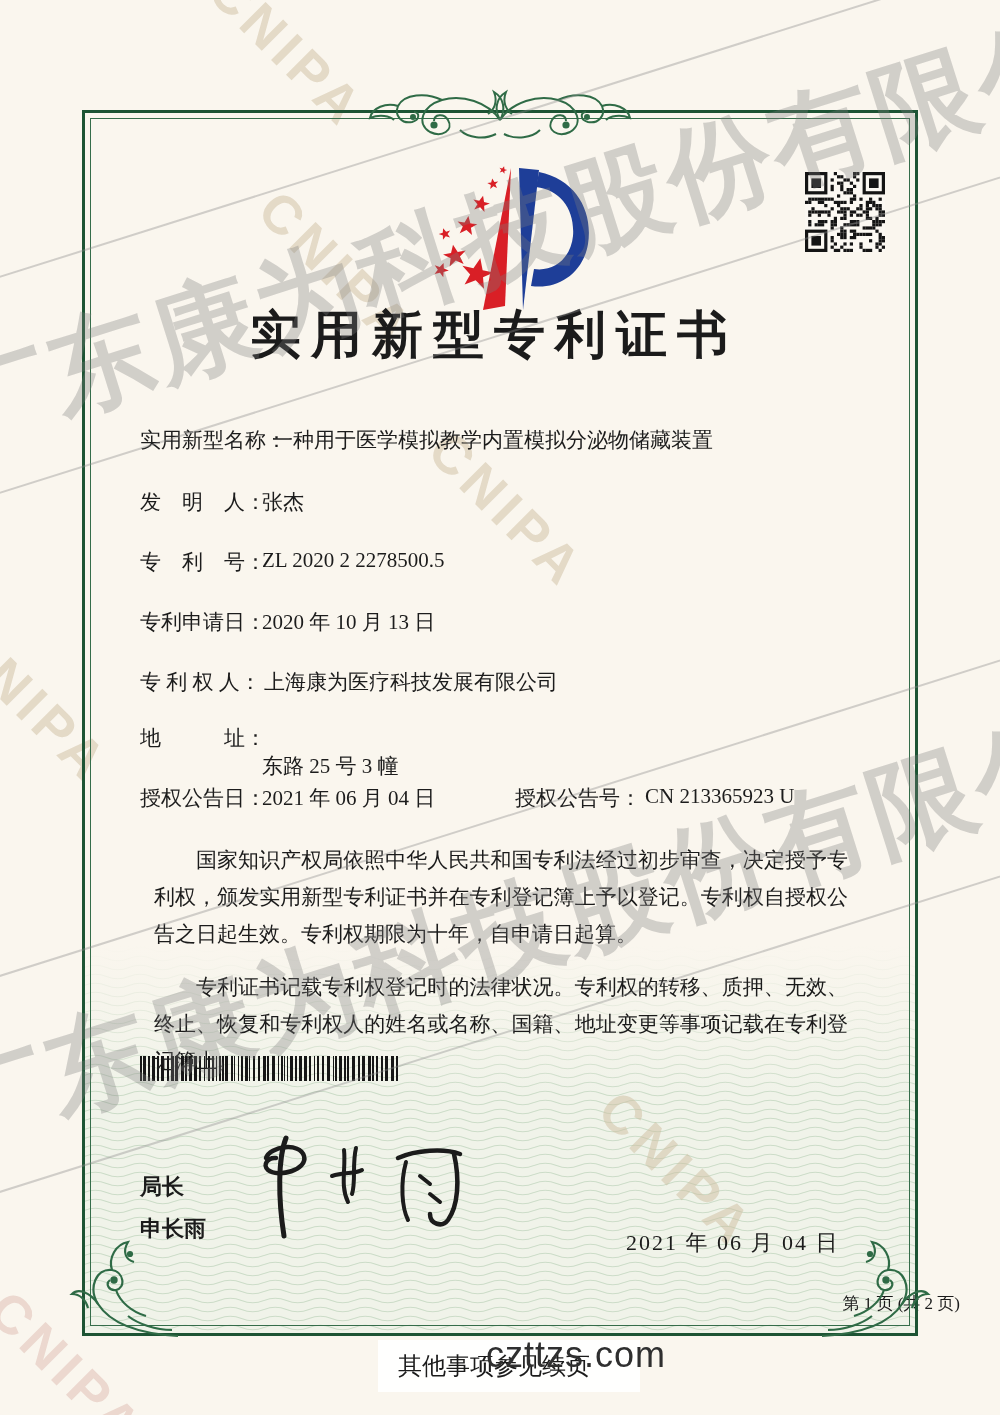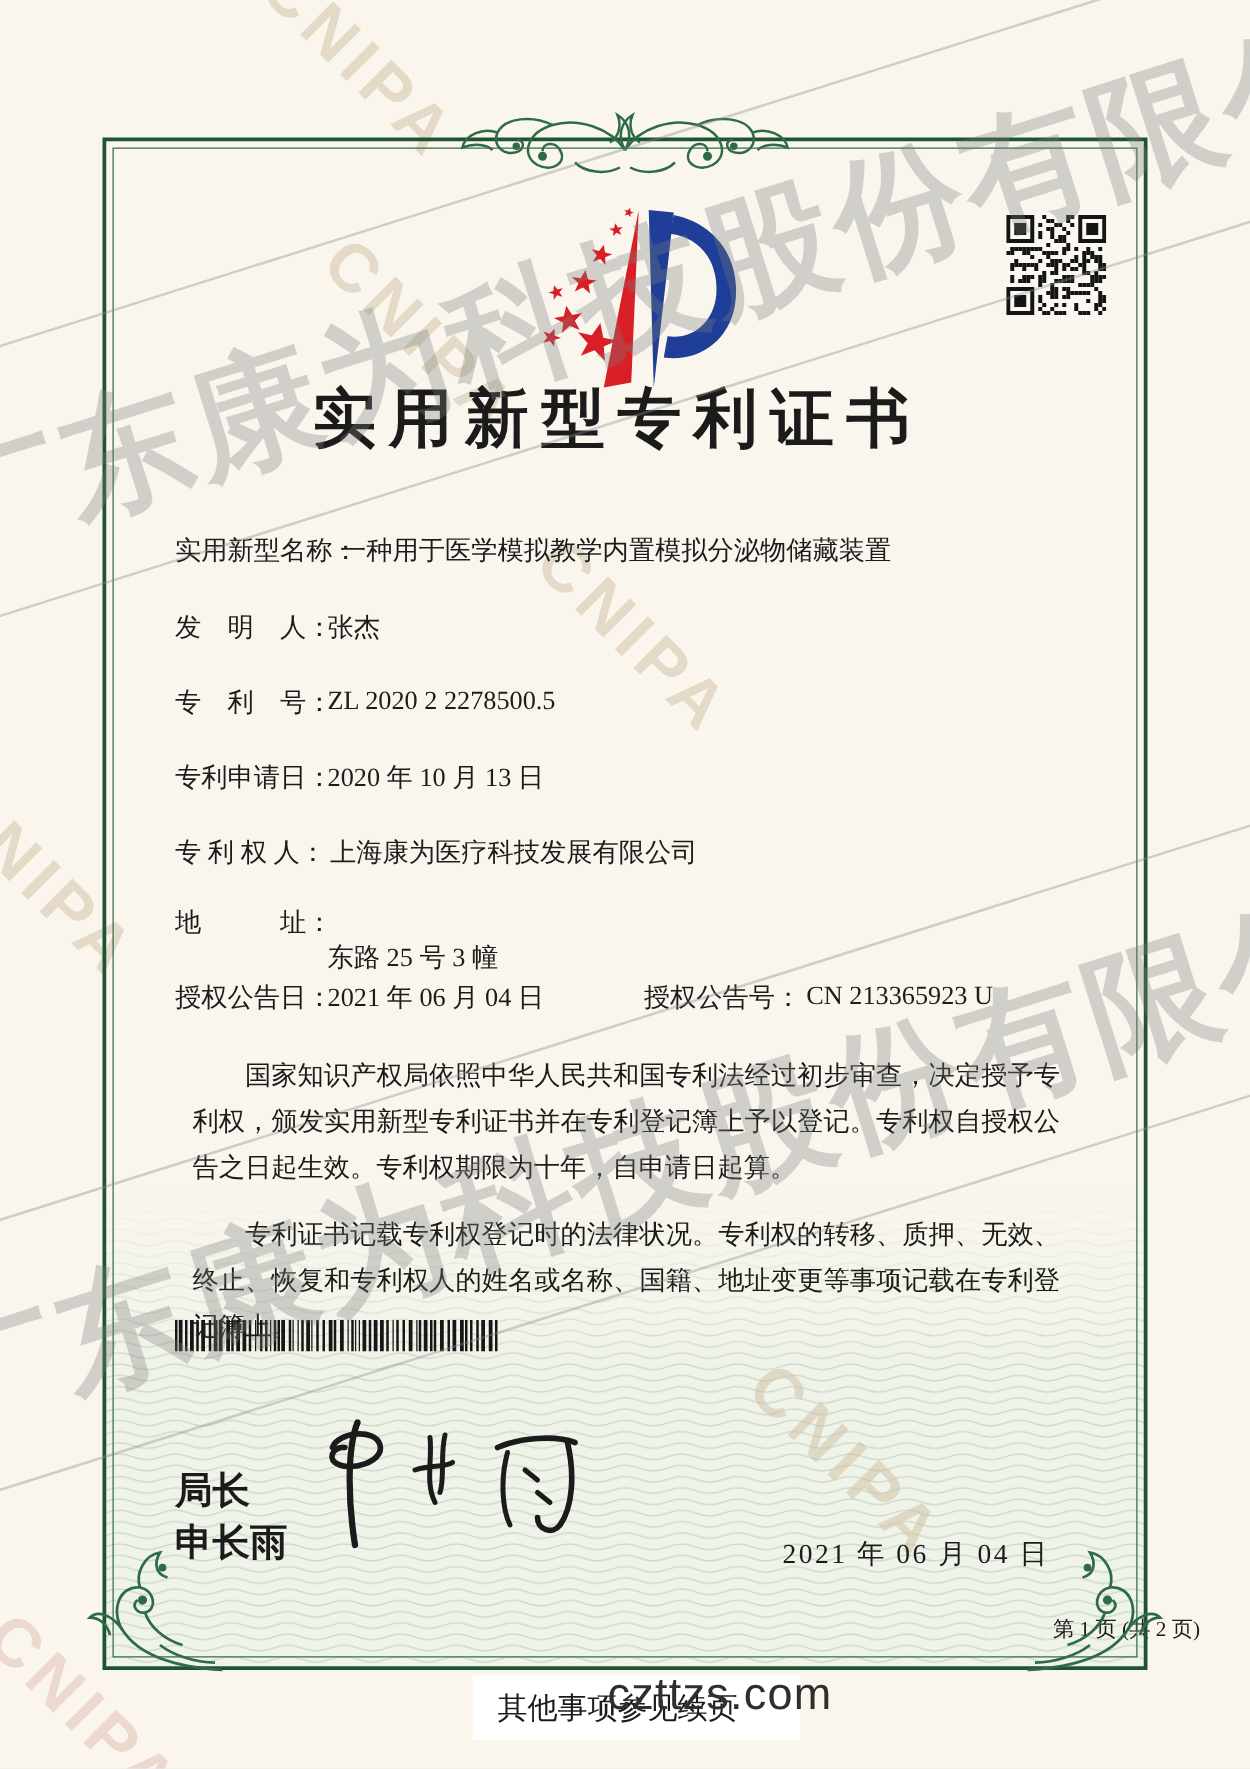--- a/index.html
+++ b/index.html
@@ -32,21 +32,21 @@
     letter-spacing:10px;z-index:4;padding-left:40px;}
   
   .f{position:absolute;font-size:21px;white-space:nowrap;z-index:4;color:#1c1c1c;}
   
   #body-text{left:138px;top:826px;width:726px;z-index:4;font-size:21px;line-height:37px;
     text-align:justify;}
   #body-text p{margin:16px;text-indent:2em;}
   
   #barcode{left:140px;top:1056px;width:260px;height:26px;z-index:3;}
   .sig-label{font-family:"Liberation Sans","DejaVu Sans",sans-serif;font-weight:600;
-    font-size:30px;z-index:4;}
+    font-size:22px;z-index:4;}
   #sig-svg{left:248px;top:1124px;z-index:4;}
   #grant-date-bottom{left:626px;top:1228px;font-size:22px;letter-spacing:2px;z-index:4;}
   #page-info{left:0;top:1292px;width:960px;text-align:right;font-size:17px;z-index:4;}
   #note-strip{left:378px;top:1340px;width:262px;height:52px;background:rgba(255,255,255,.92);z-index:7;}
   #note{left:398px;top:1350px;font-size:24px;z-index:7;}
   #site-wm{left:486px;top:1334px;font-size:36px;z-index:8;
     font-family:"Liberation Sans","DejaVu Sans",sans-serif;color:#2f2f2f;letter-spacing:1px;}
   
   .company-band{
     position:absolute;width:1400px;text-align:center;white-space:nowrap;z-index:7;

